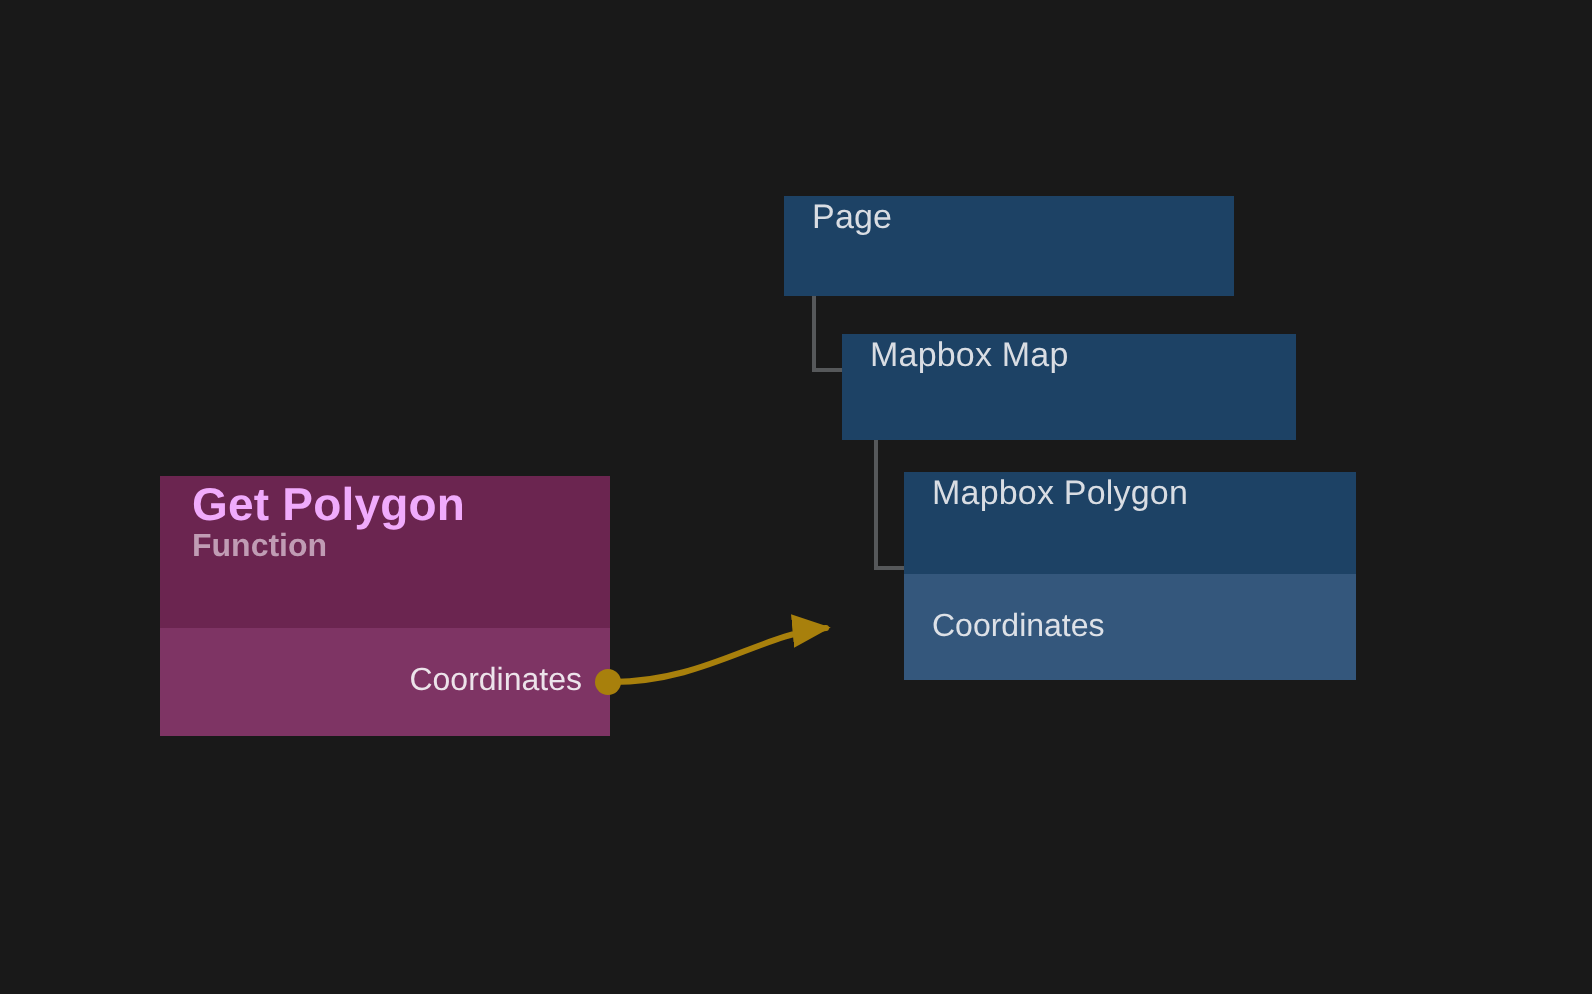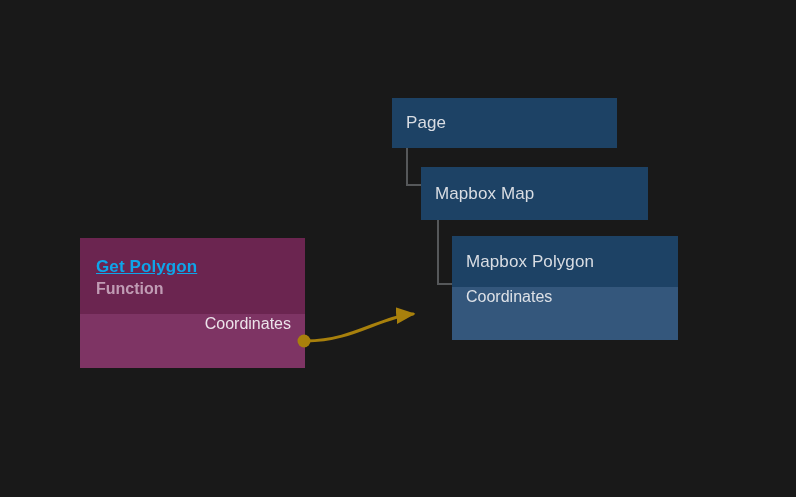--- a/index.html
+++ b/index.html
@@ -21,40 +21,40 @@
   
   .node {
     position: absolute;
     box-sizing: border-box;
   }
   .node-header {
     box-sizing: border-box;
     width: 100%;
     display: flex;
     flex-direction: column;
-    justify-content: center;
+    justify-content: flex-start;
   }
   .node-title {
     color: #e3e6ea;
     font-size: 17px;
     line-height: 22px;
     letter-spacing: 0.1px;
     white-space: nowrap;
   }
   .node-subtitle {
     color: #b9a3b3;
     font-size: 16px;
     line-height: 20px;
     white-space: nowrap;
   }
   .node-row {
     box-sizing: border-box;
     width: 100%;
     display: flex;
-    align-items: flex-start;
+    align-items: center;
     color: #dfe3e8;
     font-size: 16px;
     line-height: 20px;
     white-space: nowrap;
   }
 
   
   .node-blue .node-header {
     background: #1d4265;
   }
@@ -70,25 +70,24 @@
     padding-left: 14px;
   }
 
   
   .node-purple .node-header {
     background: #6b2550;
     padding-left: 16px;
     padding-top: 2px;
   }
   .node-purple .node-title {
-    color: #0ea5e9;
+    color: #f0abfc;
     font-weight: bold;
-    font-size: 17px;
+    font-size: 23px;
     line-height: 24px;
-    text-decoration: underline;
   }
   .node-purple .node-subtitle {
     color: #c09cb4;
     font-weight: bold;
   }
   .node-purple .node-row {
     background: #7e3464;
     color: #ece3ea;
     justify-content: flex-end;
     padding-right: 14px;

